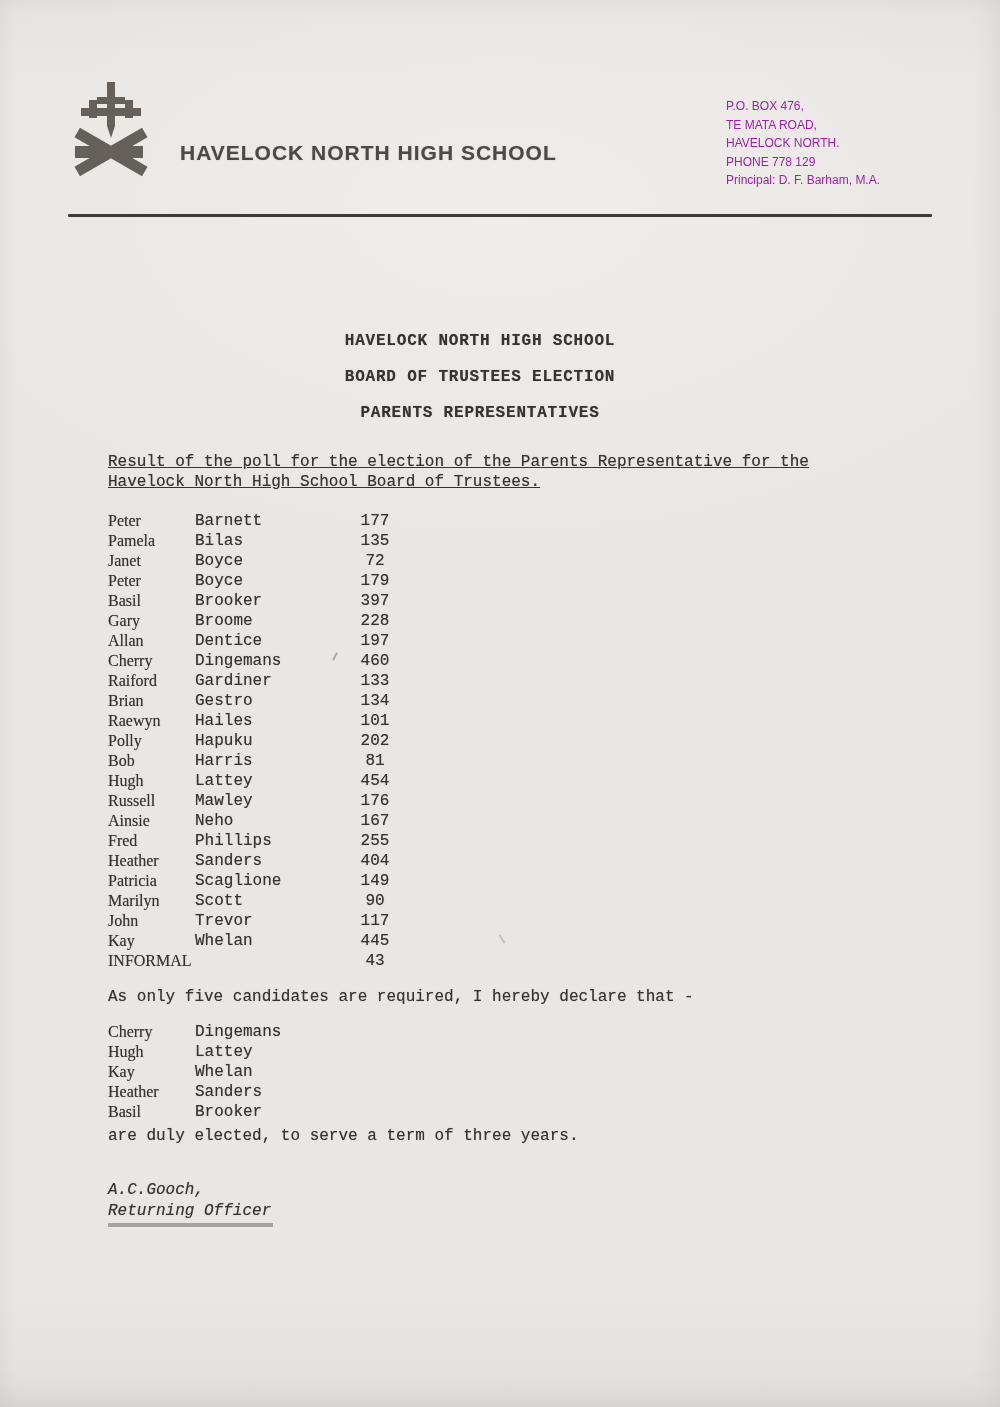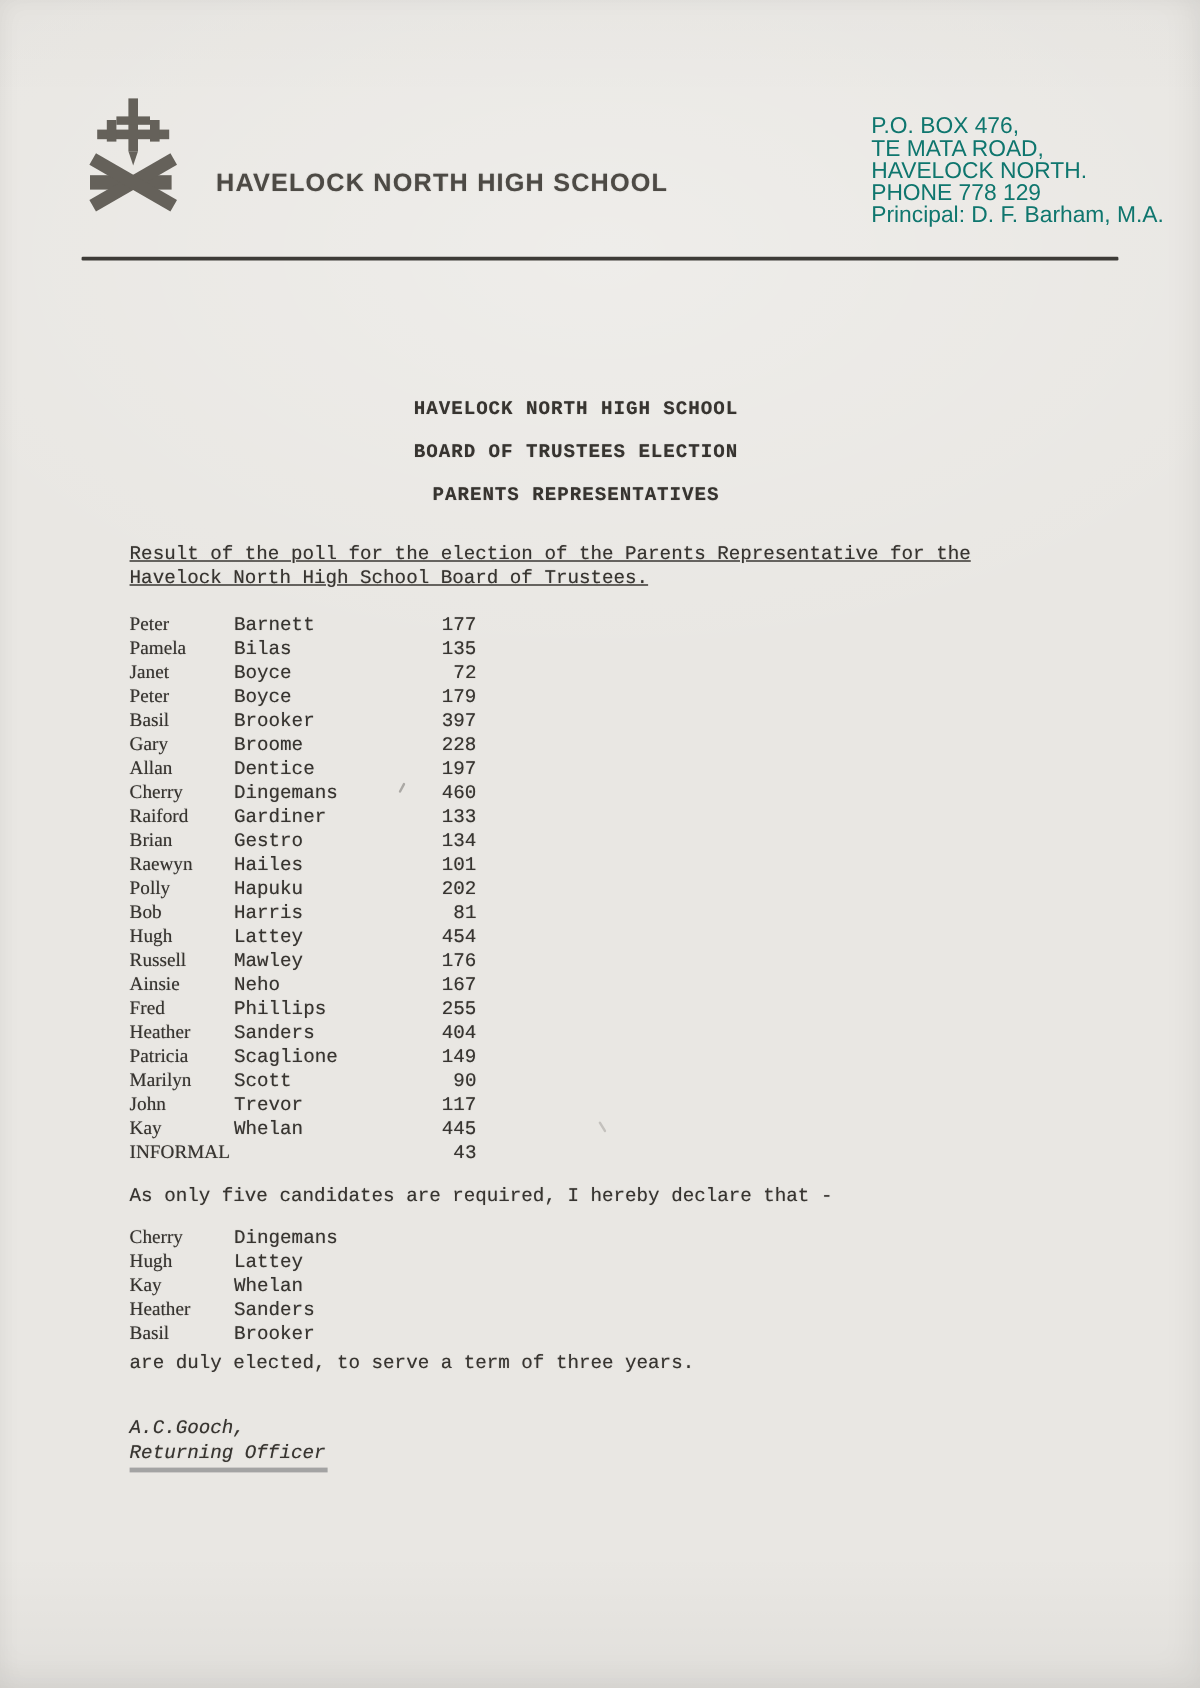--- a/index.html
+++ b/index.html
@@ -19,33 +19,33 @@
   .logo{position:absolute;left:70px;top:78px;}
   .school-name{
     position:absolute;left:180px;top:141px;
     font-family:"Liberation Sans","DejaVu Sans",sans-serif;
     font-weight:bold;font-size:21px;letter-spacing:1px;color:#4d4a45;
     text-shadow:0 0 1px rgba(77,74,69,.4);
   }
   .address{
     position:absolute;left:726px;top:97px;
     font-family:"Liberation Sans","DejaVu Sans",sans-serif;
-    font-size:19px;line-height:18.5px;color:#0f766e;
+    font-size:12px;line-height:18.5px;color:#a21caf;
   }
   .rule{position:absolute;left:68px;top:214px;width:864px;height:3px;background:#3d3b37;border-radius:1px;}
   
   .tw{color:#373430;text-shadow:0 0 .7px rgba(55,52,48,.55);font-size:16px;}
   .doc-title{position:absolute;top:323px;left:0;width:960px;text-align:center;}
   .title-line{line-height:36px;font-weight:bold;letter-spacing:.8px;}
   .intro{position:absolute;top:452px;left:108px;width:740px;line-height:20px;text-decoration:underline;}
   .results{position:absolute;top:511px;left:108px;}
   .row{display:flex;height:20px;line-height:20px;}
   .c-first{width:87px;font-family:Liberation Serif, serif;}
   .c-last{width:158px;}
-  .c-votes{width:44px;text-align:right;}
+  .c-votes{width:44px;text-align:center;}
   .decl-lead{position:absolute;top:987px;left:108px;line-height:20px;}
   .elected{position:absolute;top:1022px;left:108px;}
   .closing{position:absolute;top:1126px;left:108px;line-height:20px;text-align:right;}
   .signoff{position:absolute;top:1180px;left:108px;line-height:21px;font-style:italic;}
   .signoff-title{display:inline-block;border-bottom:4px solid #a3a3a3;padding-bottom:1px;padding-right:2px;}
   
   .smudge{position:absolute;background:rgba(96,93,88,.45);border-radius:1px;}
   .smudge-a{left:334px;top:652px;width:2px;height:9px;transform:rotate(28deg);}
   .smudge-b{left:501px;top:934px;width:2px;height:10px;transform:rotate(-32deg);opacity:.6;}
 </style>

